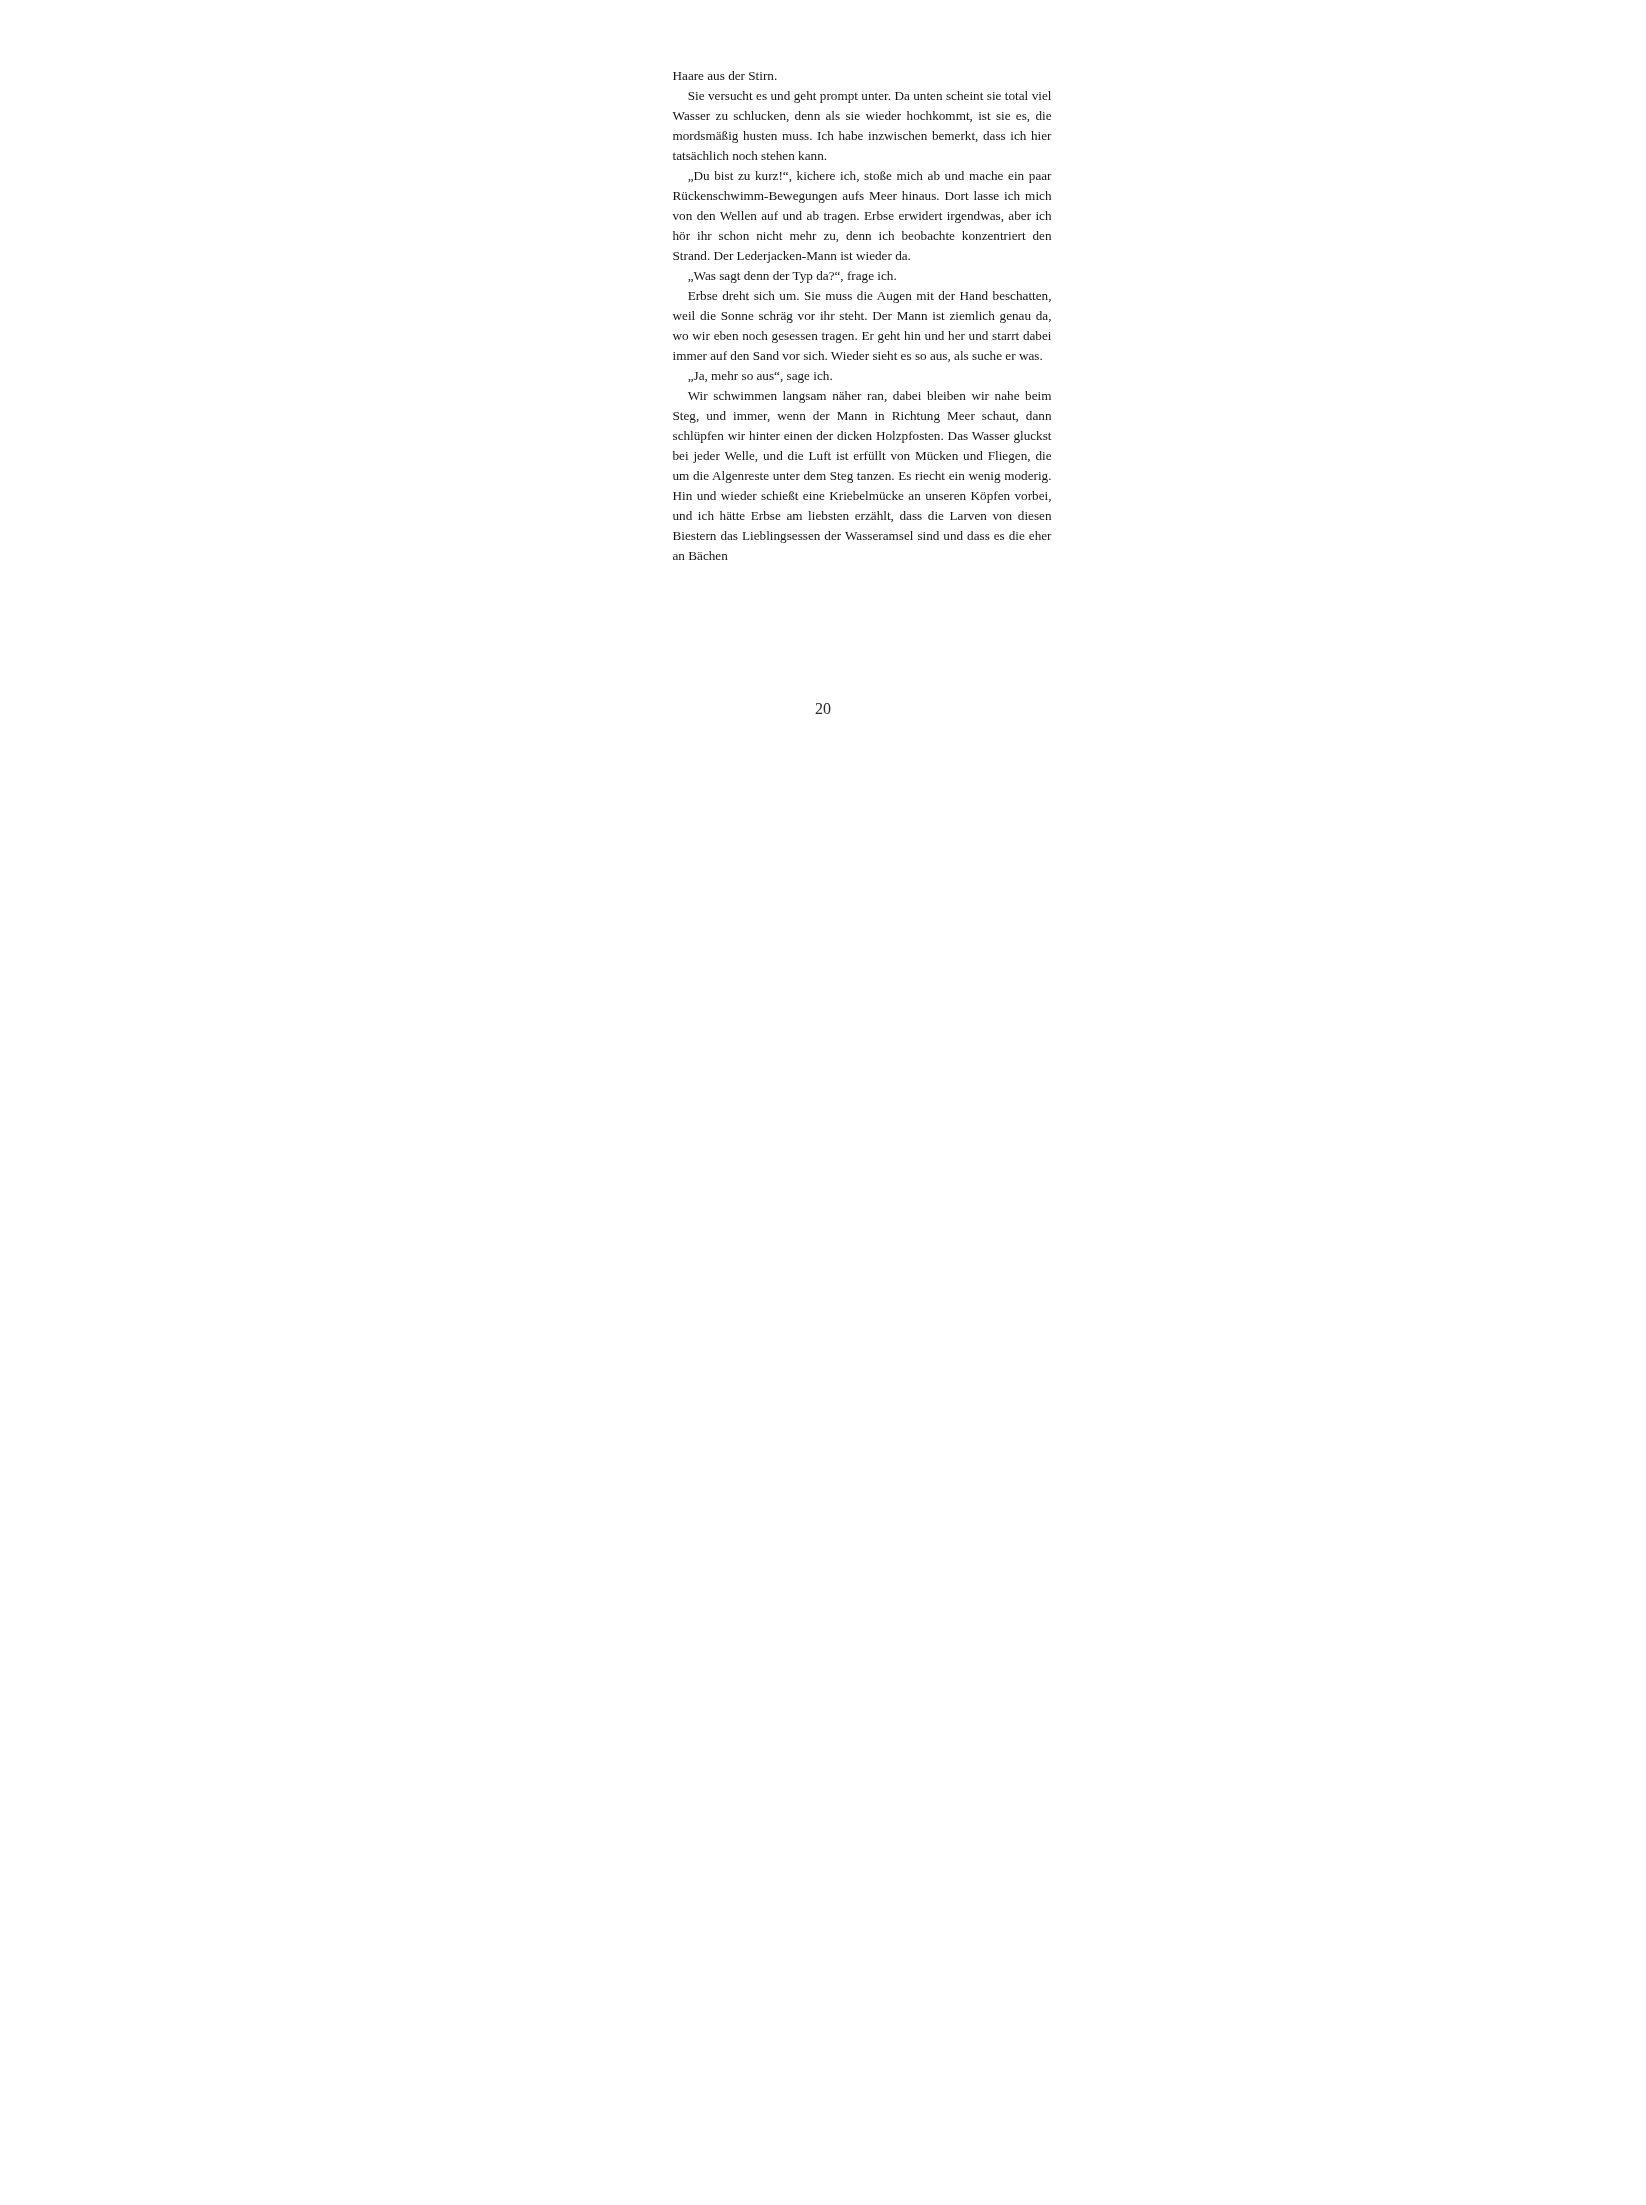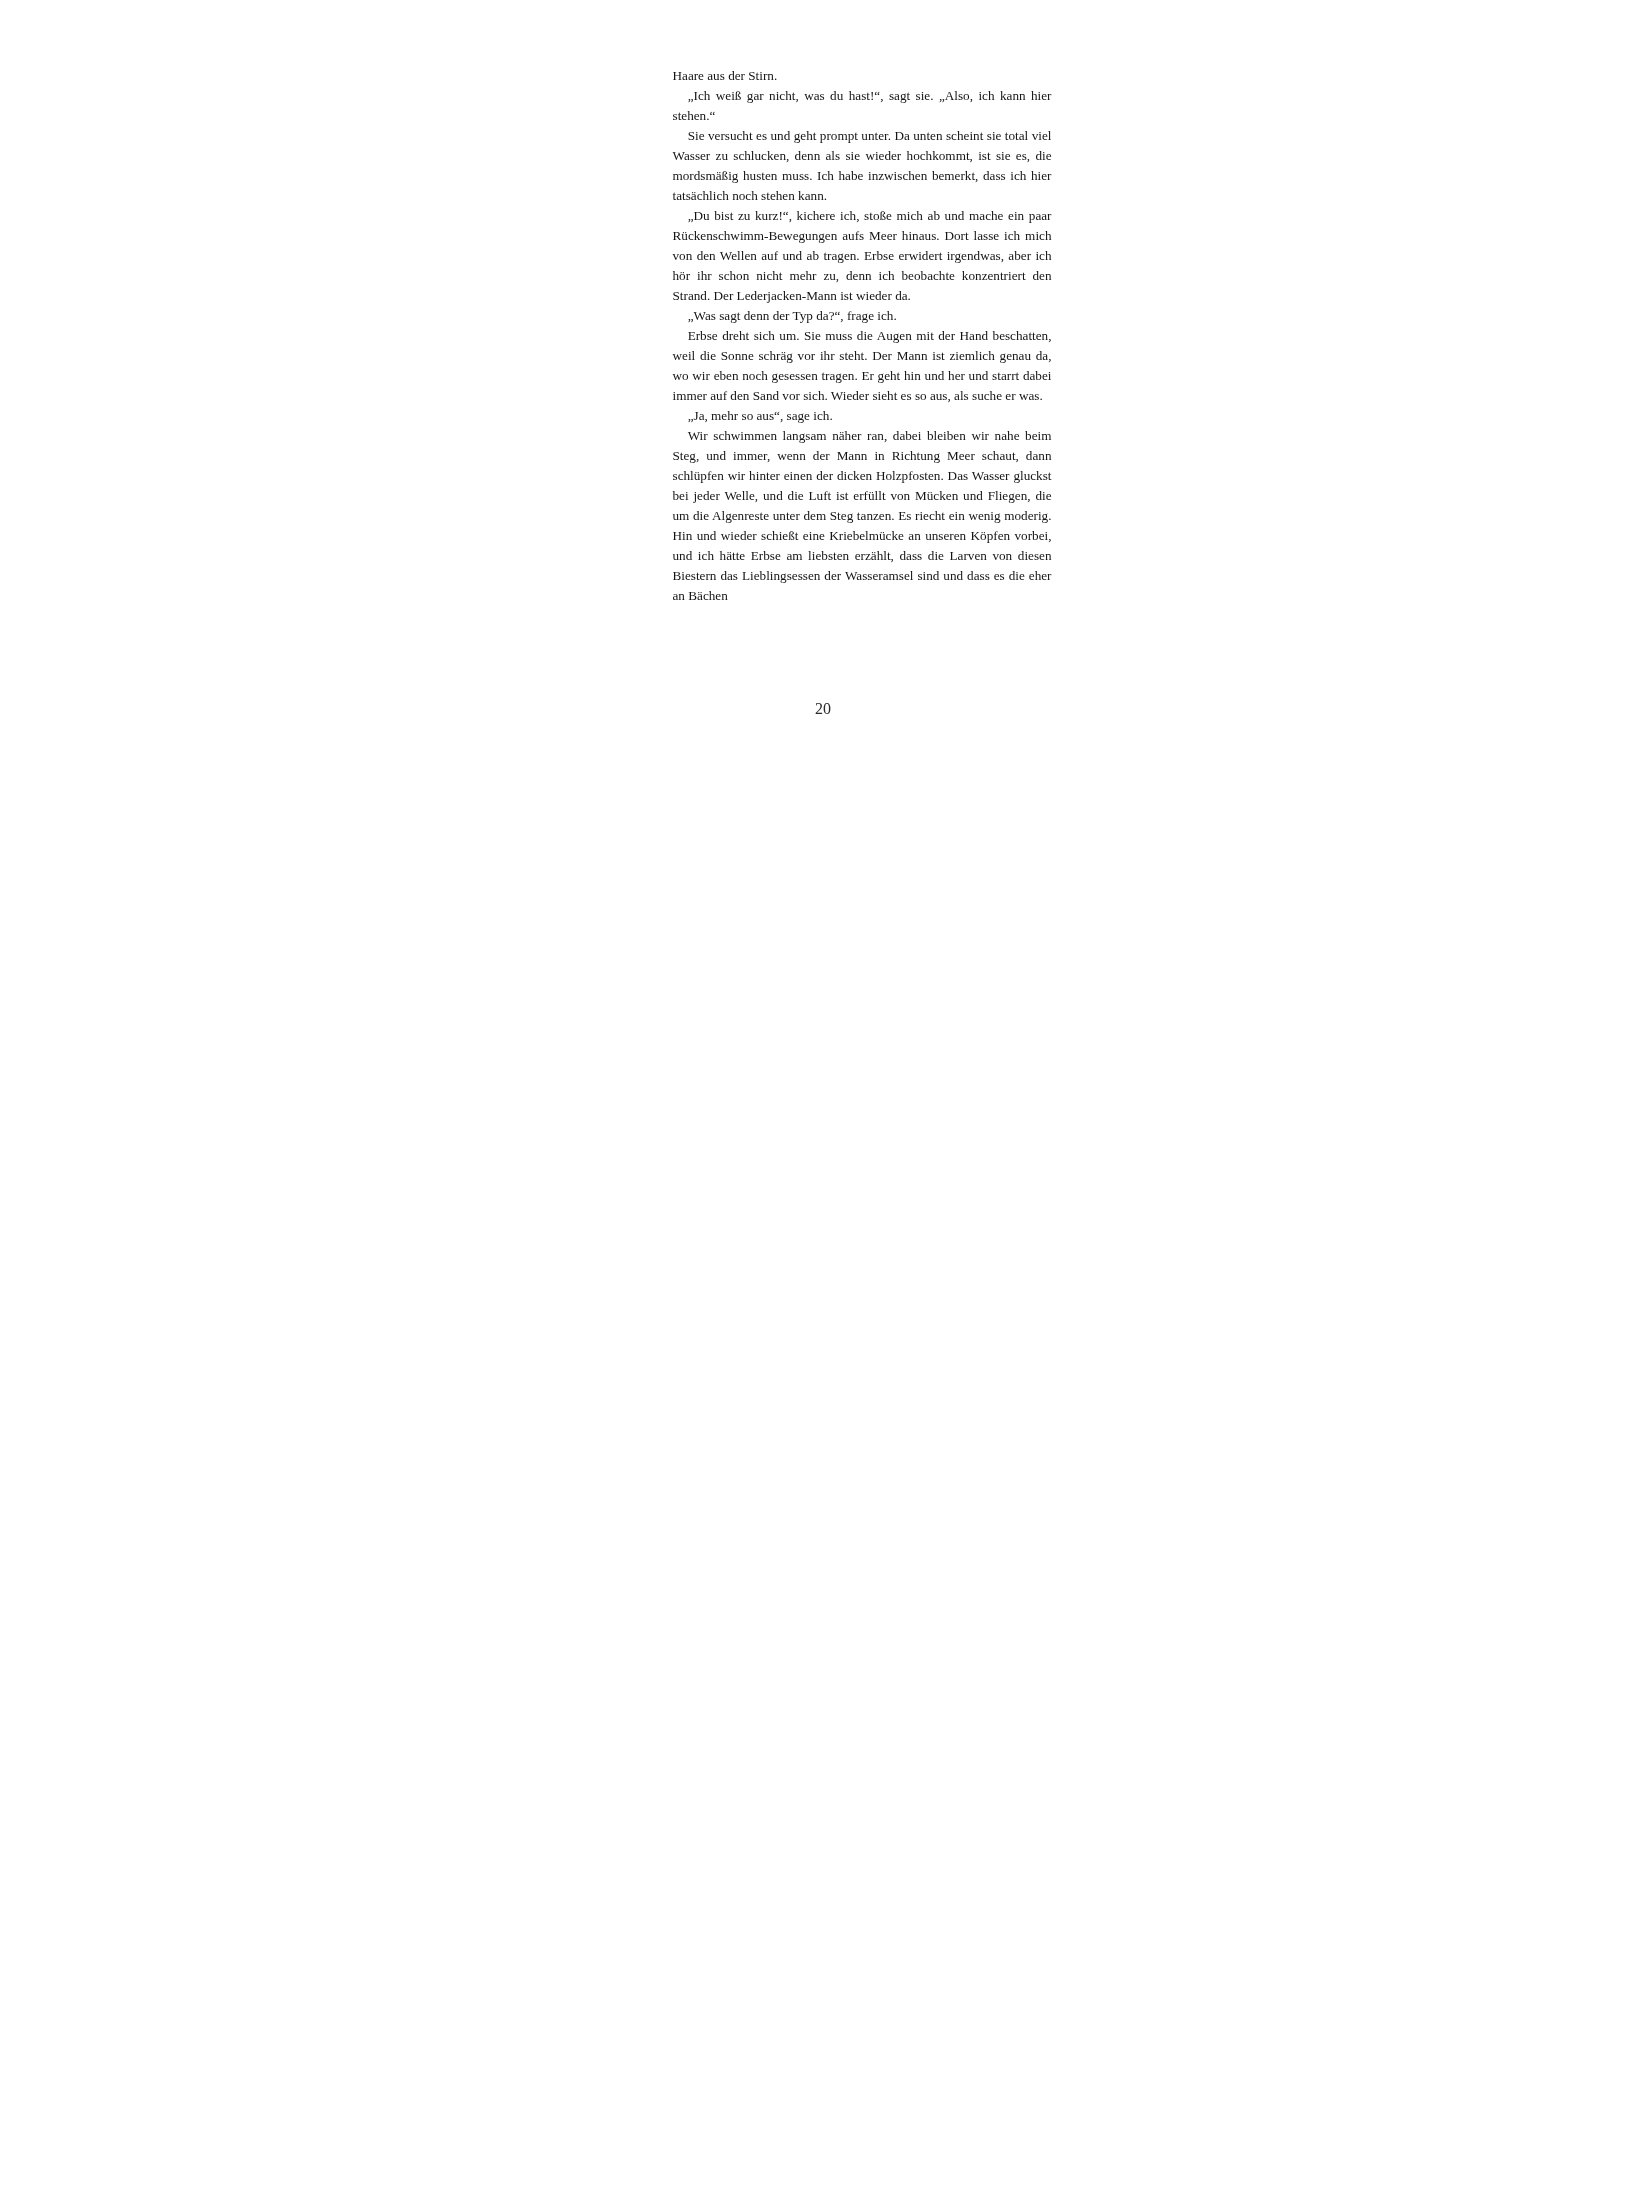--- a/index.html
+++ b/index.html
@@ -46,21 +46,20 @@
     font-size: 16px;
     color: #2a2a2a;
   }
 </style>
 </head>
 <body>
 
 <div class="page">
   <div class="text-block">
       <p class="para" lang="de">Haare aus der Stirn.</p>
-      <p class="para indent" lang="de">„Ich weiß gar nicht, was du hast!“, sagt sie. „Also, ich kann hier stehen.“</p>
       <p class="para indent" lang="de">Sie versucht es und geht prompt unter. Da unten scheint sie total viel Wasser zu schlucken, denn als sie wieder hochkommt, ist sie es, die mordsmäßig husten muss. Ich habe inzwischen bemerkt, dass ich hier tatsächlich noch stehen kann.</p>
       <p class="para indent" lang="de">„Du bist zu kurz!“, kichere ich, stoße mich ab und mache ein paar Rückenschwimm-Bewegungen aufs Meer hinaus. Dort lasse ich mich von den Wellen auf und ab tragen. Erbse erwidert irgendwas, aber ich hör ihr schon nicht mehr zu, denn ich beobachte konzentriert den Strand. Der Lederjacken-Mann ist wieder da.</p>
       <p class="para indent" lang="de">„Was sagt denn der Typ da?“, frage ich.</p>
       <p class="para indent" lang="de">Erbse dreht sich um. Sie muss die Augen mit der Hand beschatten, weil die Sonne schräg vor ihr steht. Der Mann ist ziemlich genau da, wo wir eben noch gesessen tragen. Er geht hin und her und starrt dabei immer auf den Sand vor sich. Wieder sieht es so aus, als suche er was.</p>
       <p class="para indent" lang="de">„Ja, mehr so aus“, sage ich.</p>
       <p class="para indent" lang="de">Wir schwimmen langsam näher ran, dabei bleiben wir nahe beim Steg, und immer, wenn der Mann in Richtung Meer schaut, dann schlüpfen wir hinter einen der dicken Holzpfosten. Das Wasser gluckst bei jeder Welle, und die Luft ist erfüllt von Mücken und Fliegen, die um die Algenreste unter dem Steg tanzen. Es riecht ein wenig moderig. Hin und wieder schießt eine Kriebelmücke an unseren Köpfen vorbei, und ich hätte Erbse am liebsten erzählt, dass die Larven von diesen Biestern das Lieblingsessen der Wasseramsel sind und dass es die eher an Bächen</p>
     </div>
   <div class="page-number">20</div>
 </div>
 

